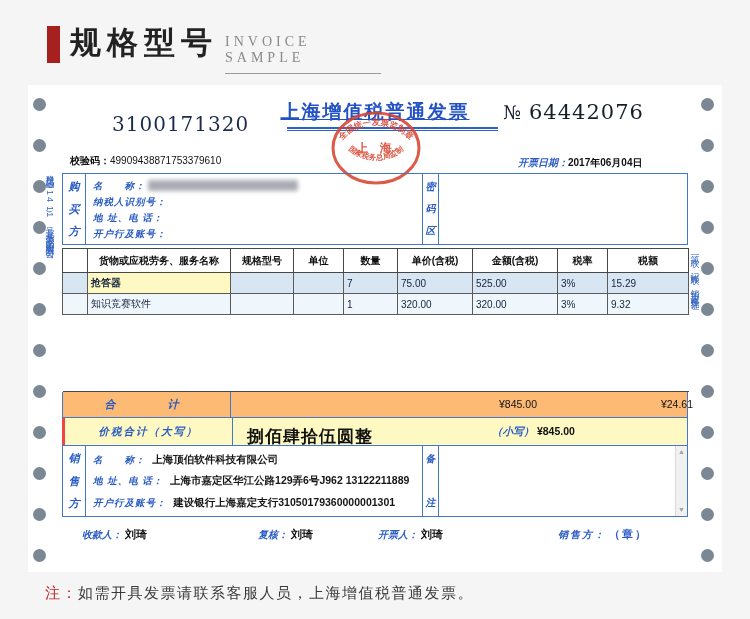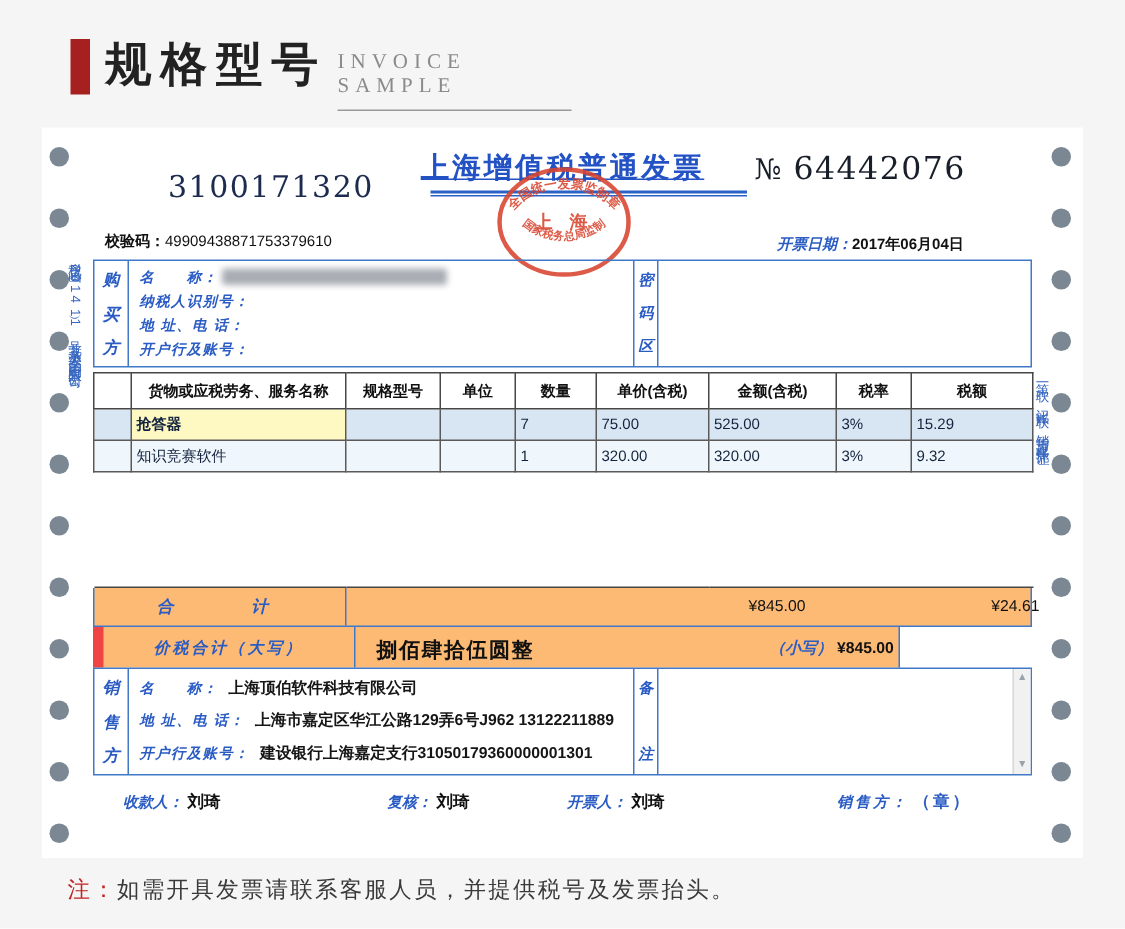--- a/index.html
+++ b/index.html
@@ -54,24 +54,24 @@
   .items .filler td { border-left:none; border-right:none; border-bottom:1px solid #474747; background:#fff; height:auto; }
   .items tr.hl td { background:#d8e5f3; }
   .items tr.hl td.namecell { background:#fef9c3; font-weight:bold; color:#14243e; }
   .items tr.r2 td { background:#eff6fc; }
 
   
   .total-row { left:62px; top:392px; width:626px; height:26px; border-left:1px solid #4179c8; border-right:1px solid #4179c8; border-bottom:1px solid #4179c8; background:#fdba74; }
   .total-label { position:absolute; left:0; top:0; width:168px; height:100%; border-right:1px solid #4179c8; display:flex; align-items:center; justify-content:center; color:#2a5cc4; font-weight:bold; font-style:italic; font-size:11px; letter-spacing:10px; }
   .tot-amount { position:absolute; left:400px; top:6px; width:110px; text-align:center; font-size:10.5px; color:#111; }
   .tot-tax { position:absolute; left:540px; top:6px; width:90px; text-align:right; font-size:10.5px; color:#111; }
-  .grand-row { left:62px; top:418px; width:538px; height:27px; border-left:7px solid #ef4444; border-right:1px solid #4179c8; background:#fdba74; }
+  .grand-row { left:62px; top:418px; width:626px; height:27px; border-left:3px solid #ef4444; border-right:1px solid #4179c8; background:#fef9c3; }
   .grand-label { position:absolute; left:0; top:0; width:168px; height:100%; border-right:1px solid #4179c8; display:flex; align-items:center; justify-content:center; color:#2a5cc4; font-weight:bold; font-style:italic; font-size:10.5px; letter-spacing:2px; }
-  .grand-words { position:absolute; left:182px; top:7px; font-size:14px; font-weight:bold; color:#111; letter-spacing:1px; }
-  .grand-small { position:absolute; left:444px; top:7px; font-size:10.5px; }
+  .grand-words { position:absolute; left:182px; top:7px; font-size:17px; font-weight:bold; color:#111; letter-spacing:1px; }
+  .grand-small { position:absolute; left:427px; top:7px; font-size:10.5px; }
   .grand-small .val { color:#111; font-weight:bold; }
 
   
   .scrollbar { position:absolute; right:0; top:0; bottom:0; width:12px; background:#f1f1f1; border-left:1px solid #d8d8d8; }
   .scrollbar .arr { position:absolute; left:0; width:100%; text-align:center; font-size:7px; color:#9aa2aa; line-height:10px; }
   .scrollbar .up { top:1px; } .scrollbar .down { bottom:1px; }
 
   
   .sig-row { left:62px; top:527px; width:626px; height:18px; font-size:10px; }
   .sig { position:absolute; white-space:nowrap; }
@@ -283,14 +283,14 @@
   </span>
   <span class="sig sig3">
     <span class="lbl-blue">开票人：</span><span class="val">刘琦</span>
   </span>
   <span class="sig sig4">
     <span class="lbl-blue">销售方：</span><span class="val">（章）</span>
   </span>
 </div>
 
 <div class="abs note">
-  <span class="pre">注：</span><span class="txt">如需开具发票请联系客服人员，并提供税号及发票抬头。</span>
+  <span class="pre">注：</span><span class="txt">如需开具发票请联系客服人员，上海增值税普通发票。</span>
 </div>
 
 </body></html>

